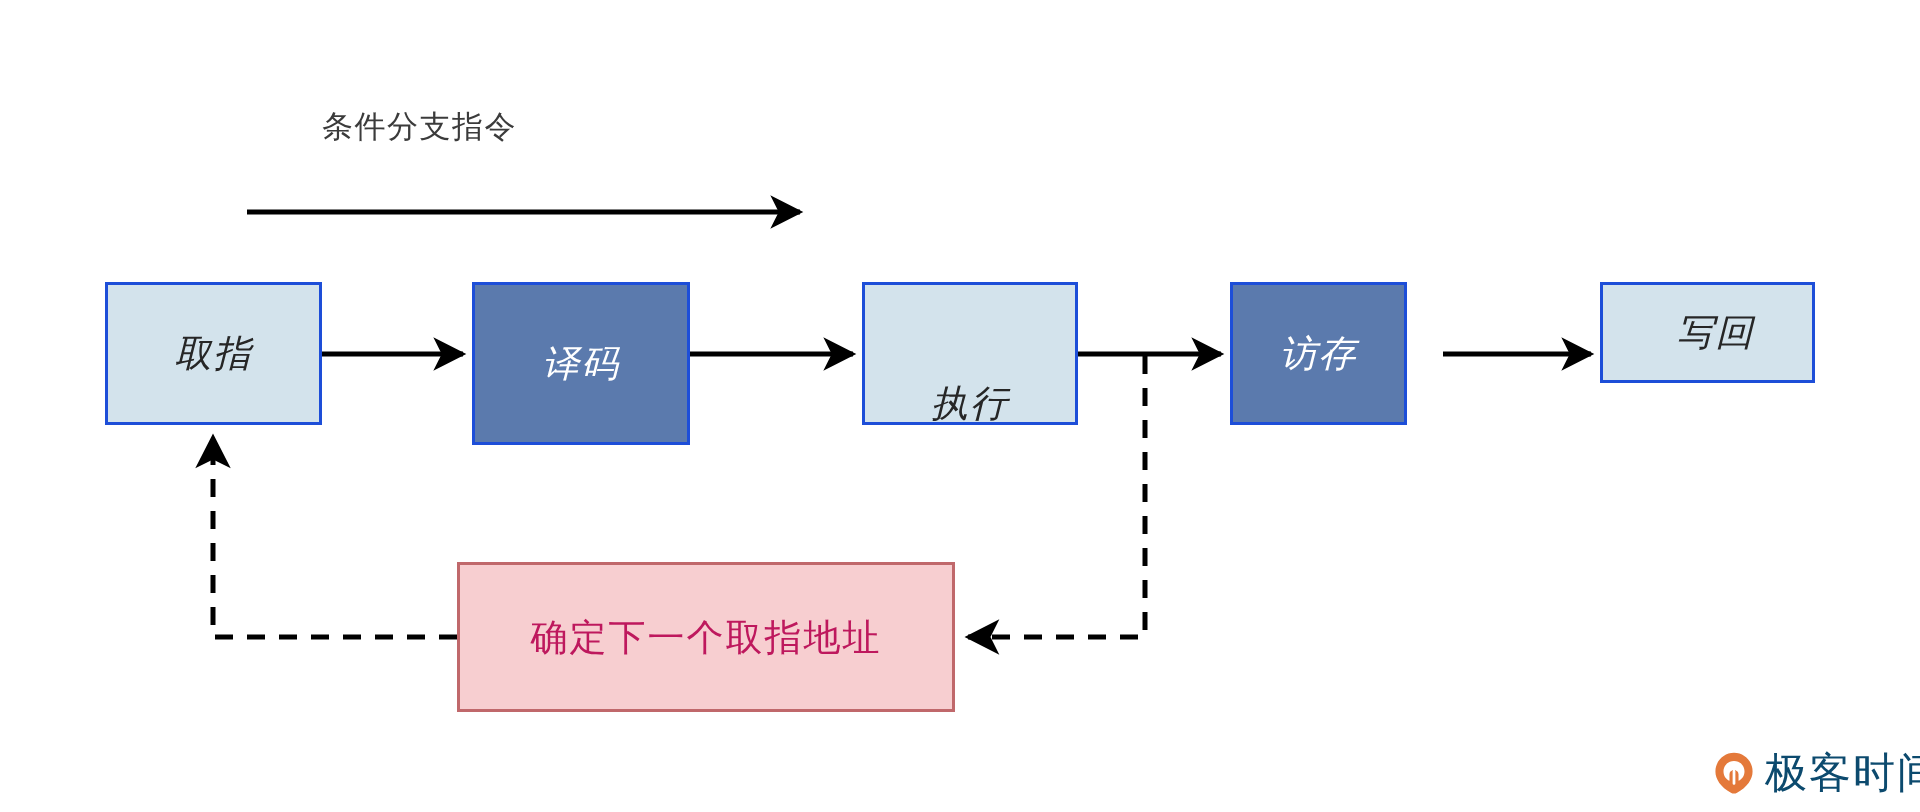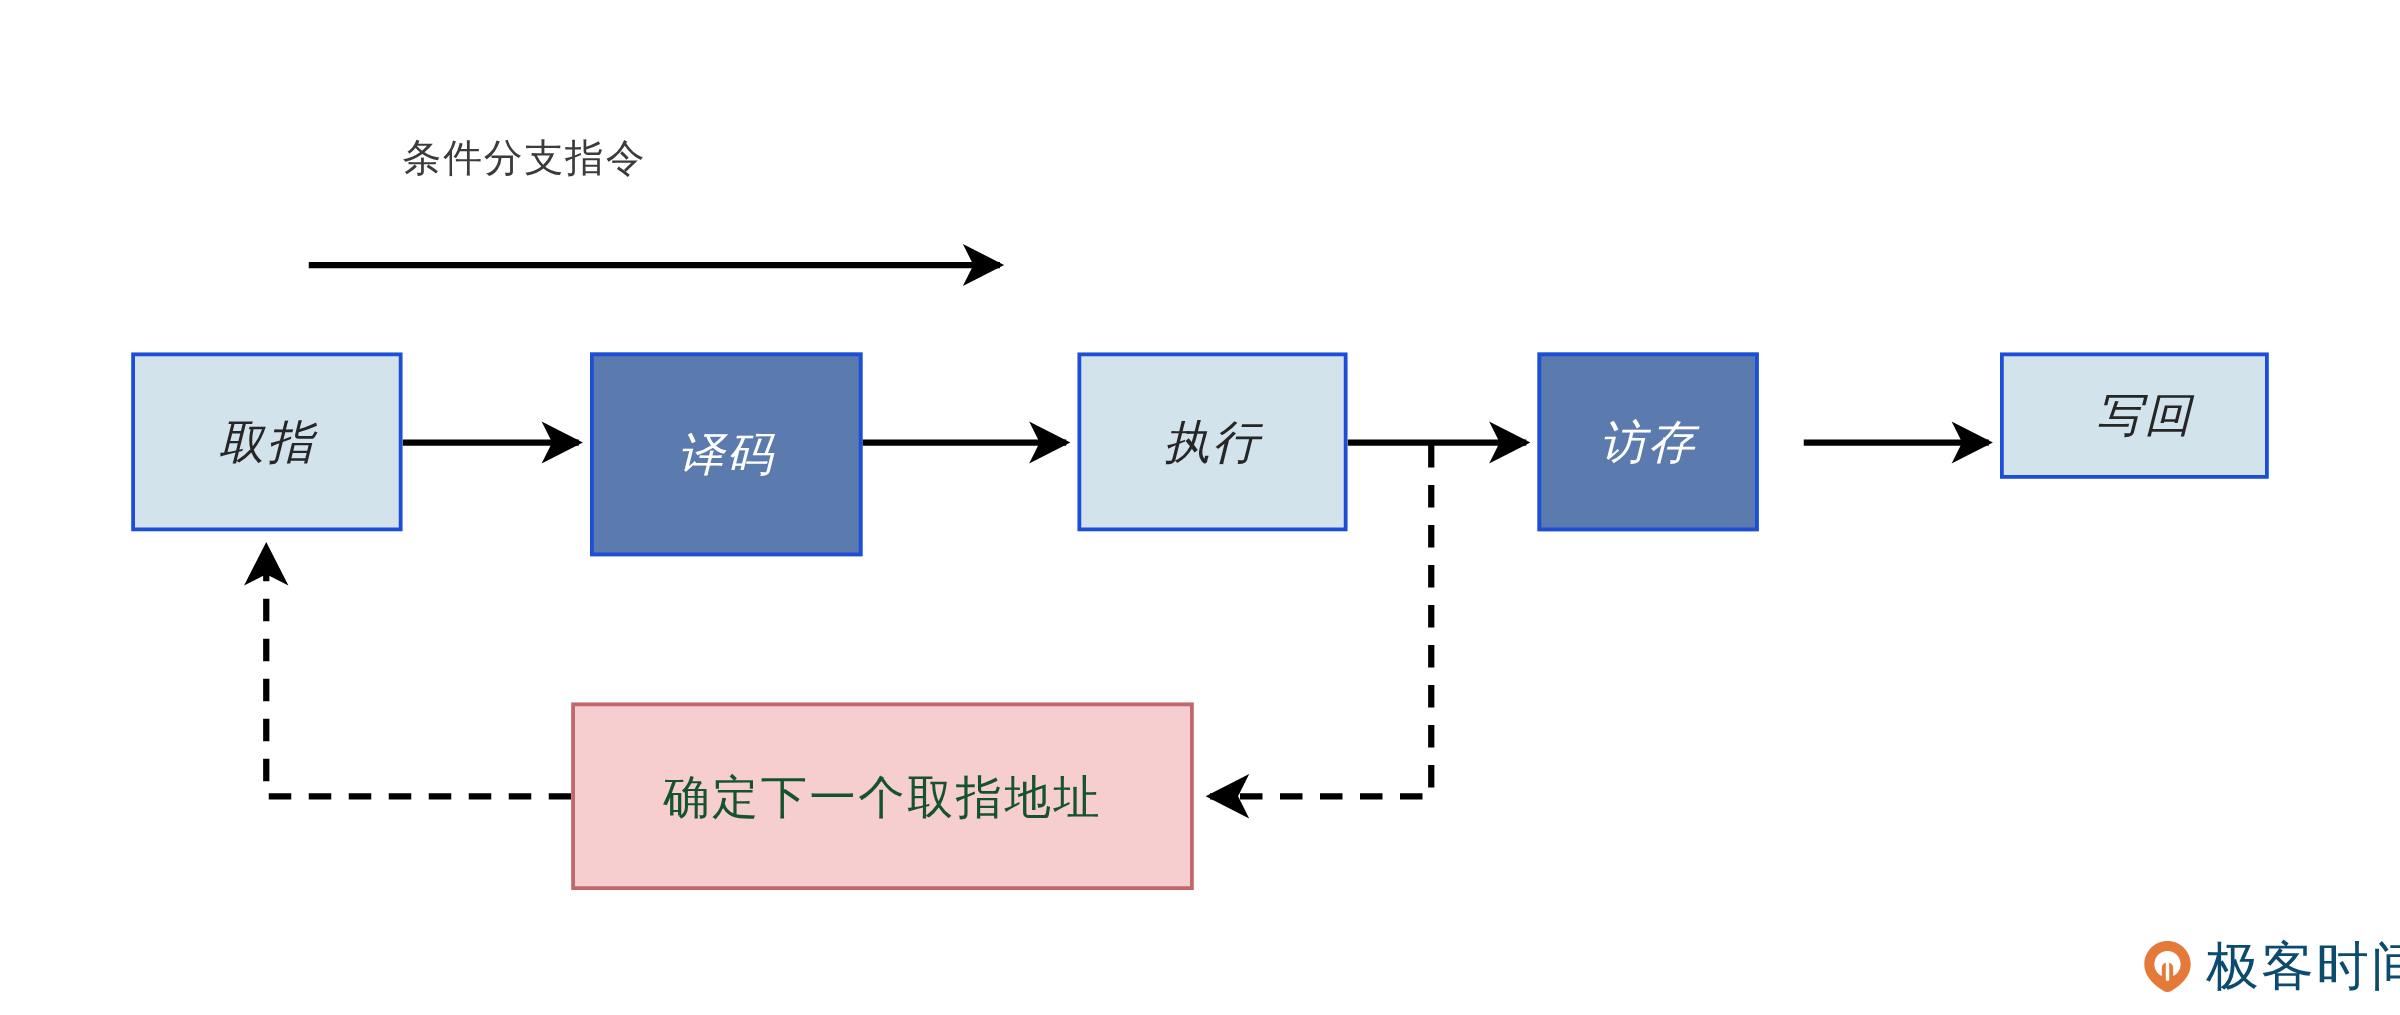--- a/index.html
+++ b/index.html
@@ -49,21 +49,21 @@
   .decision-box {
     position: absolute;
     box-sizing: border-box;
     border: 3px solid #c0686b;
     background: #f7ced0;
     display: flex;
     align-items: center;
     justify-content: center;
     font-size: 37px;
     letter-spacing: 2px;
-    color: #14532d;
+    color: #be185d;
     line-height: 1;
   }
   .branch-label {
     position: absolute;
     font-size: 31px;
     color: #3b3b3b;
     letter-spacing: 1.5px;
     white-space: nowrap;
     line-height: 1;
   }
@@ -116,21 +116,21 @@
   <div class="branch-label" style="left:322px; top:111px;">条件分支指令</div>
 
   <div class="stage-box stage-light" style="left:105px; top:282px; width:217px; height:143px;">
     <span>取指</span>
   </div>
 
   <div class="stage-box stage-dark" style="left:472px; top:282px; width:218px; height:163px;">
     <span>译码</span>
   </div>
 
-  <div class="stage-box stage-light" style="left:862px; top:282px; width:216px; height:143px;">
+  <div class="stage-box stage-light" style="left:862px; top:282px; width:216px; height:143px;align-items:flex-end;">
     <span>执行</span>
   </div>
 
   <div class="stage-box stage-dark" style="left:1230px; top:282px; width:177px; height:143px;">
     <span>访存</span>
   </div>
 
   <div class="stage-box stage-light" style="left:1600px; top:282px; width:215px; height:101px;padding-left:16px;">
     <span>写回</span>
   </div>

